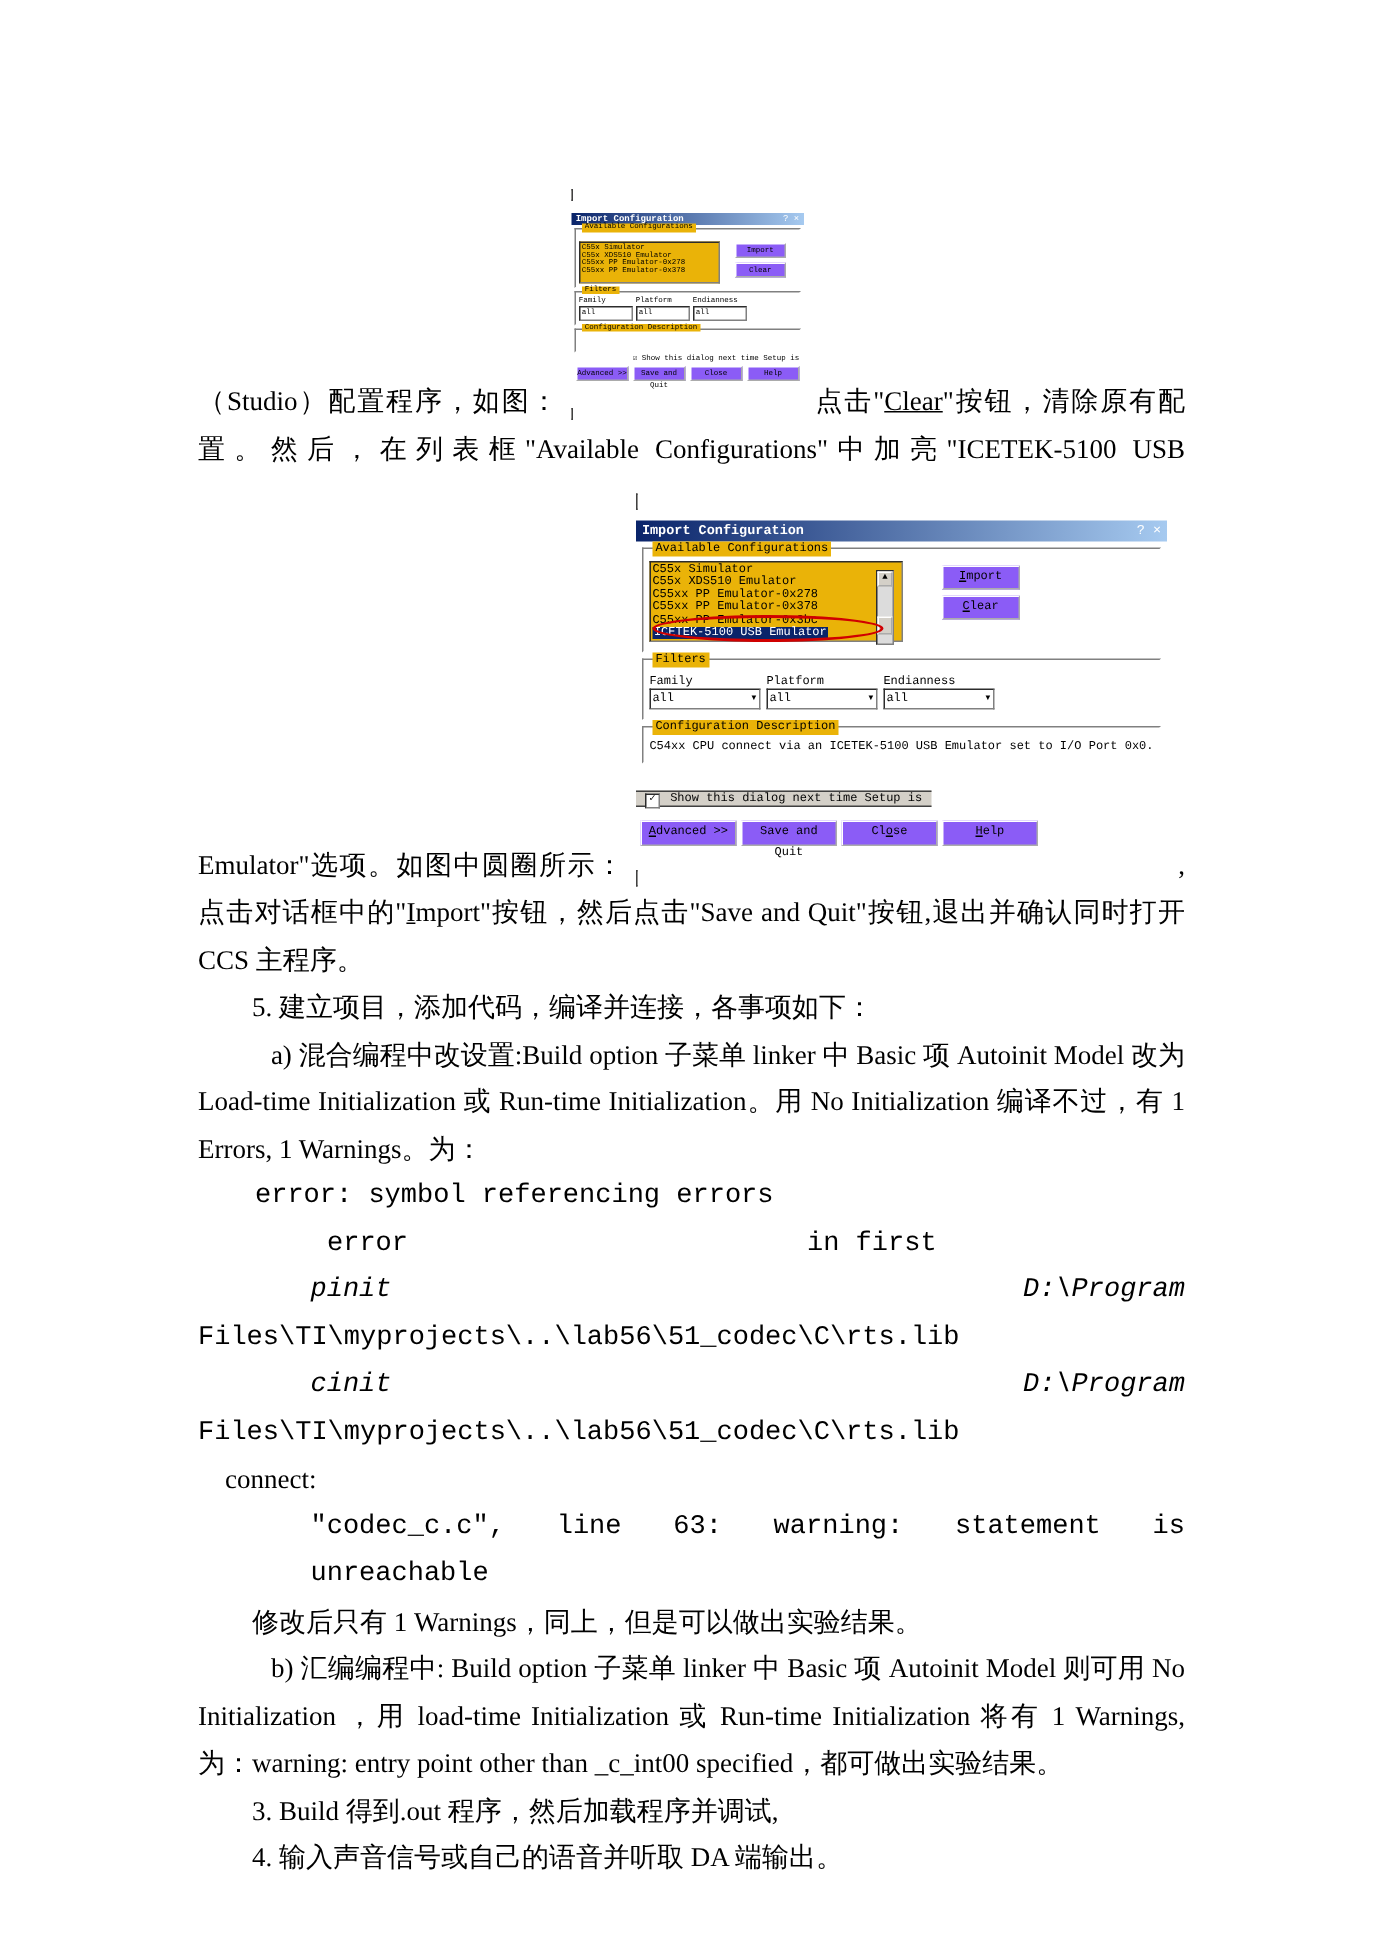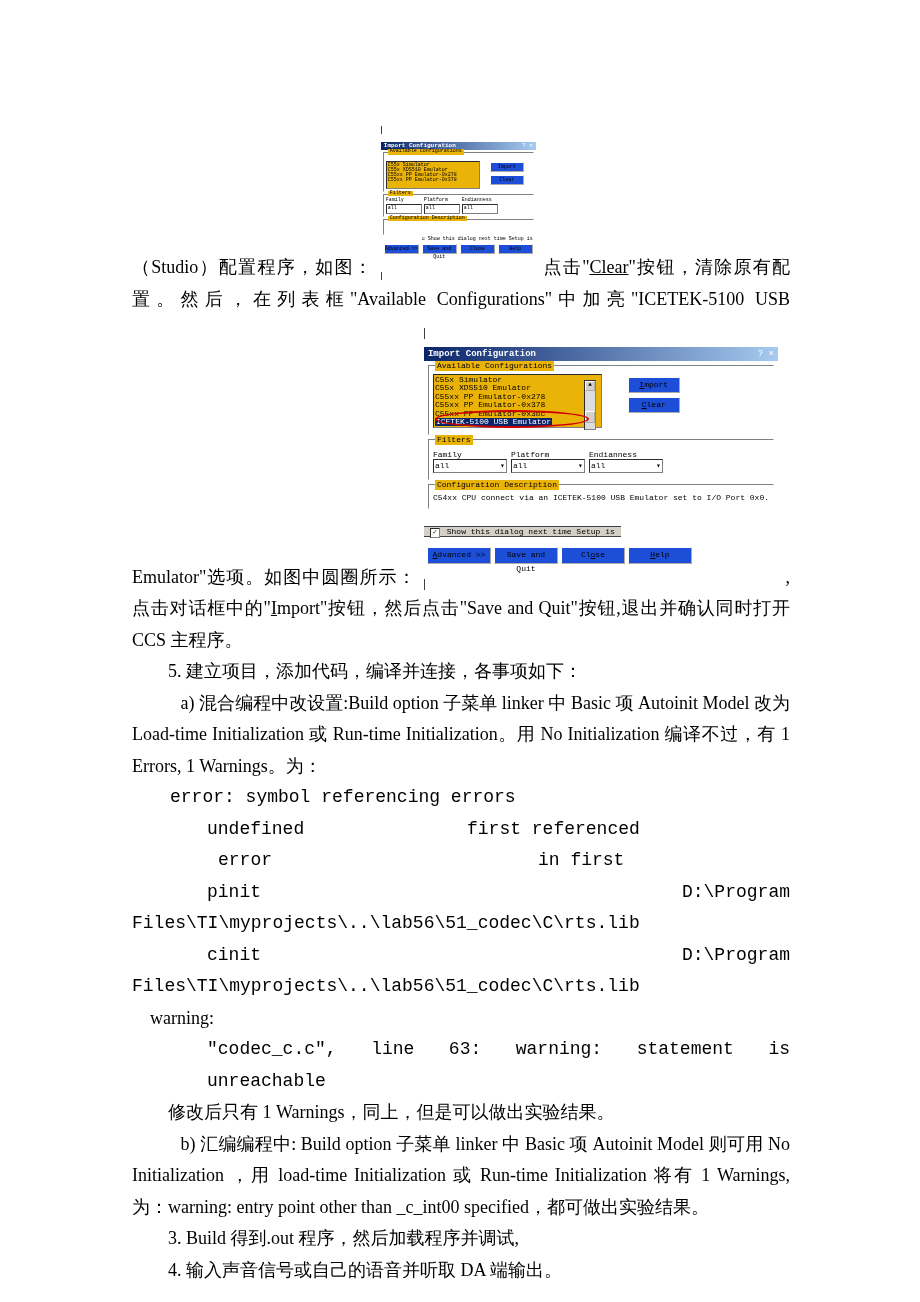--- a/index.html
+++ b/index.html
@@ -76,21 +76,21 @@
     overflow: hidden;
     display: inline-block;
     vertical-align: top;
     line-height: 1.05;
     padding: 1px;
   }
   .dlg-small .btn,
   .dlg-large .btn {
     display: inline-block;
     border: 1px outset #fff;
-    background: #1d4ed8;
+    background: #8b5cf6;
     text-align: center;
     margin: 1px;
   }
   .dlg-small .btn { width: 32px; height: 8px; font-size: 5px; line-height: 8px; }
   .dlg-small .filters { display: flex; gap: 2px; margin-top: -4px; }
   .dlg-small .combo,
   .dlg-large .combo {
     background: #fff; border: 1px inset #808080;
     width: 32px; height: 8px; font-size: 5px; line-height: 7px;
     padding: 0 1px;
@@ -162,21 +162,21 @@
     border: 1px inset #808080;
   }
   .dlg-large .sb-arrow { height: 8px; background: #d4d0c8; border: 1px outset #fff; font-size: 6px; text-align: center; line-height: 6px; }
   .dlg-large .sb-thumb { height: 10px; margin-top: 20px; background: #d4d0c8; border: 1px outset #fff; }
   .dlg-large .list-wrap { position: relative; display: inline-block; }
 
   .err-block { margin-left: 0; }
   .err-row { display: flex; }
   .err-l { width: 260px; padding-left: 75px; }
   .err-r { flex: 1; text-align: left; }
-  .err-full { display: flex; }
+  .err-full { display: flex; font-style: italic; }
   .err-full .lbl { padding-left: 75px; flex: 0 0 auto; }
   .err-full .path { flex: 1; text-align: right; }
   .path-line { }
 </style>
 </head>
 <body>
 
 <div class="page">
 
   <p class="para" style="text-align:justify;">
@@ -289,41 +289,37 @@
   </p>
 
   <p class="para indent1">5. 建立项目，添加代码，编译并连接，各事项如下：</p>
 
   <p class="para" style="text-align:justify;">
     <span style="padding-left:2.7em;">a) 混合编程中改设置:Build option 子菜单 linker 中 Basic 项 Autoinit Model 改为 Load-time Initialization 或 Run-time Initialization。用 No Initialization 编译不过，有 1 Errors, 1 Warnings。为：</span>
   </p>
 
   <div class="mono err-block">
     <p style="padding-left:38px;">error: symbol referencing errors</p>
-    <div class="err-row">
-      <span class="err-l">undefined</span>
-      <span class="err-r">first referenced</span>
-    </div>
     <div class="err-row">
       <span class="err-l" style="padding-left:86px;">error</span>
       <span class="err-r" style="padding-left:60px;">in first</span>
     </div>
     <div class="err-full">
       <span class="lbl">pinit</span>
       <span class="path">D:\Program</span>
     </div>
     <p class="path-line">Files\TI\myprojects\..\lab56\51_codec\C\rts.lib</p>
     <div class="err-full">
       <span class="lbl">cinit</span>
       <span class="path">D:\Program</span>
     </div>
     <p class="path-line">Files\TI\myprojects\..\lab56\51_codec\C\rts.lib</p>
   </div>
 
-  <p class="para" style="padding-left:18px;">warning:</p>
+  <p class="para" style="padding-left:18px;">connect:</p>
   <p class="para mono" style="padding-left:75px;">"codec_c.c", line 63: warning: statement is unreachable</p>
 
   <p class="para indent1">修改后只有 1 Warnings，同上，但是可以做出实验结果。</p>
 
   <p class="para" style="text-align:justify;">
     <span style="padding-left:2.7em;">b) 汇编编程中: Build option 子菜单 linker 中 Basic 项 Autoinit Model 则可用 No Initialization ，用 load-time Initialization 或 Run-time Initialization 将有 1 Warnings,为：warning: entry point other than _c_int00 specified，都可做出实验结果。</span>
   </p>
 
   <p class="para indent1">3. Build 得到.out 程序，然后加载程序并调试,</p>
   <p class="para indent1">4. 输入声音信号或自己的语音并听取 DA 端输出。</p>

